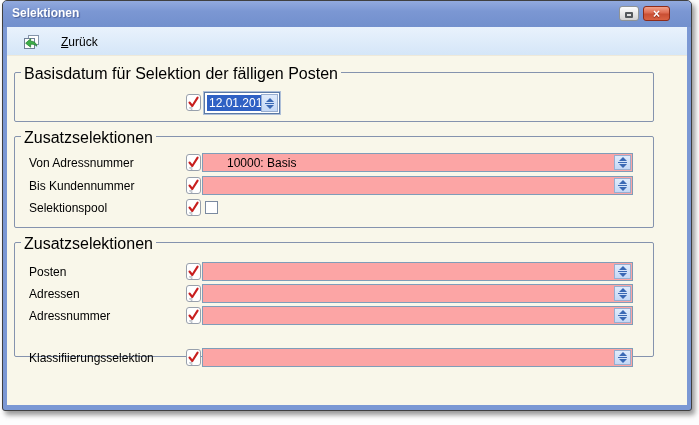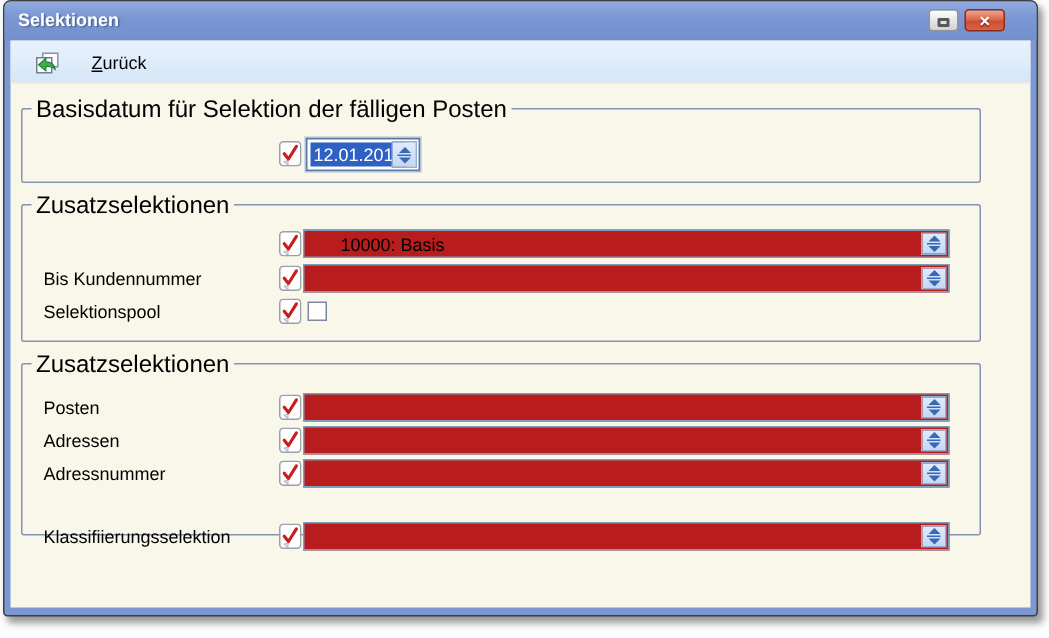--- a/index.html
+++ b/index.html
@@ -46,21 +46,21 @@
   .g1 { top:15px;  height:50px; }
   .g2 { top:79px;  height:92px; }
   .g3 { top:185px; height:115px; }
   .legend { position:absolute; top:-8px; left:6px; padding:0 3px;
             background:#f9f7ea; color:#000000; font-size:16px; }
 
   .rlabel { position:absolute; left:14px; font-size:12px; color:#000; white-space:nowrap; }
   .chk { position:absolute; left:171px; width:15px; height:17px; cursor:pointer; }
 
   .fld { position:absolute; left:187px; width:431px; height:19px;
-         background:#b91c1c; border:1px solid #7f9db9; }
+         background:#fca5a5; border:1px solid #7f9db9; }
   .fld .val { position:absolute; left:24px; top:2px; font-size:12px; color:#000; white-space:nowrap; }
   .spin { position:absolute; right:1px; top:1px; bottom:1px; width:17px;
           background:linear-gradient(#e0ebfb,#c4d8f6);
           border:1px solid #98aed0; display:flex; flex-direction:column;
           align-items:center; justify-content:center; cursor:pointer; }
   .tri-up { width:0; height:0; border-left:4px solid transparent;
             border-right:4px solid transparent; border-bottom:4px solid #3a68b4; }
   .tri-dn { width:0; height:0; border-left:4px solid transparent;
             border-right:4px solid transparent; border-top:4px solid #3a68b4; }
   .midbar { width:9px; height:1px; background:#3a68b4; margin:1px 0; }
@@ -126,20 +126,21 @@
             <span class="tri-up"></span>
             <span class="midbar"></span>
             <span class="tri-dn"></span>
           </span>
         </div>
       </div>
 
       <div class="group g2">
         <span class="legend">Zusatzselektionen</span>
 
+        <span class="rlabel" style="top:19px">Von Adressnummer</span>
         <svg class="chk" style="top:17px" viewBox="0 0 15 17">
             <use href="#chk-icon"></use>
           </svg>
         <div class="fld" style="top:16px">
           <span class="val">10000: Basis</span>
           <span class="spin">
             <span class="tri-up"></span>
             <span class="midbar"></span>
             <span class="tri-dn"></span>
           </span>

